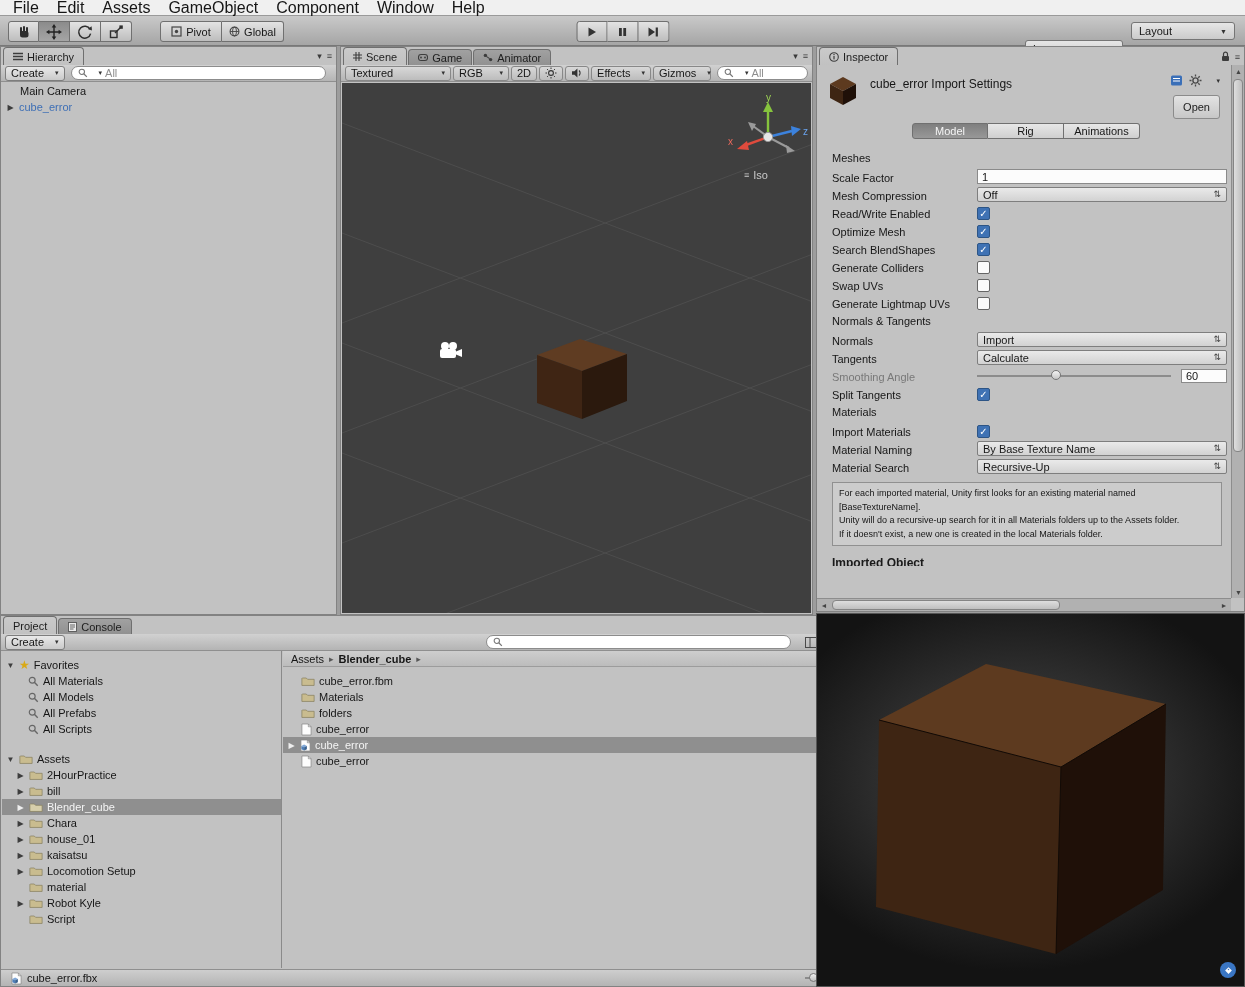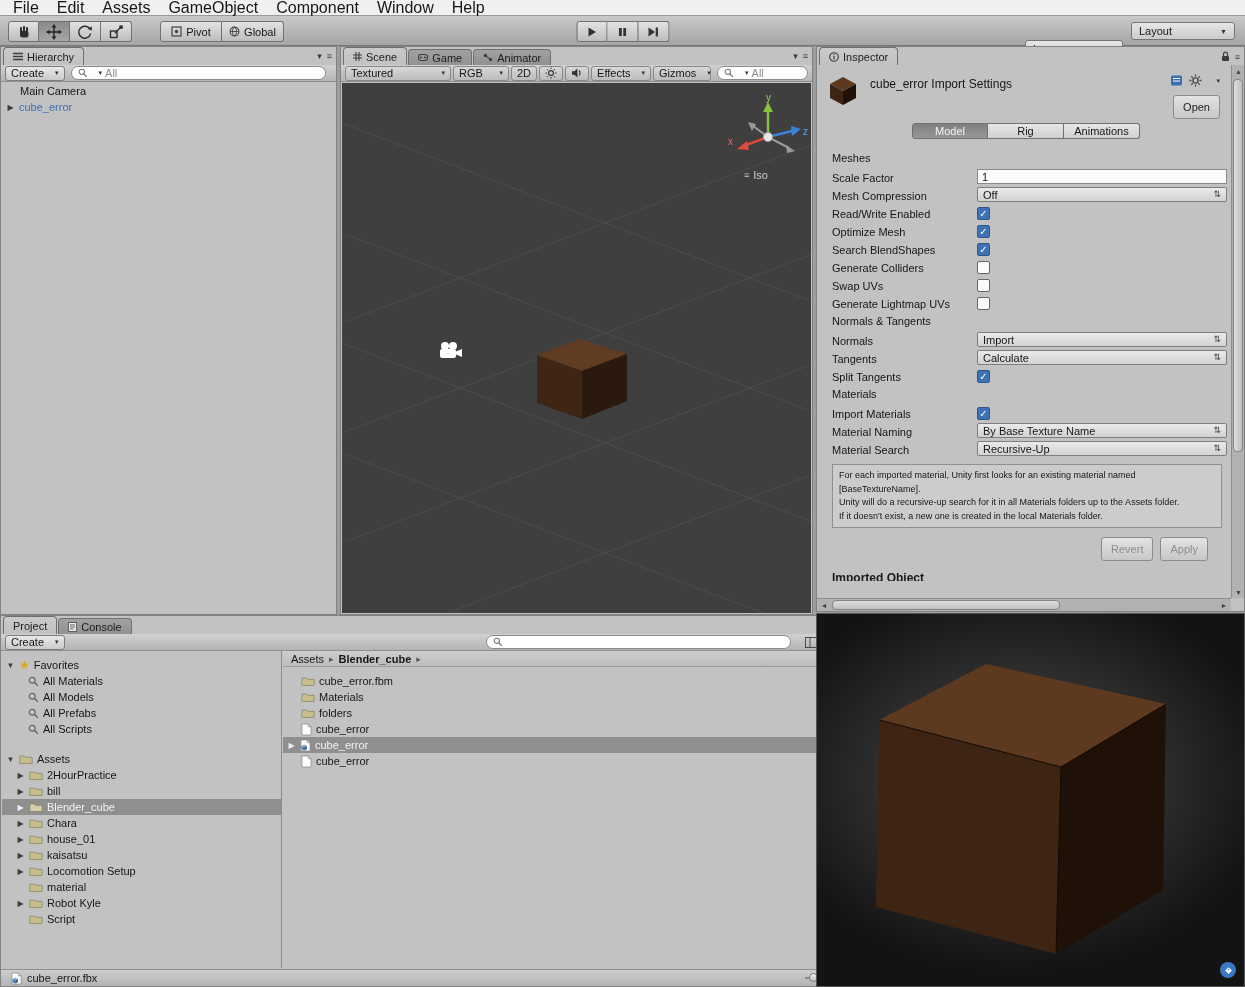--- a/index.html
+++ b/index.html
@@ -424,20 +424,29 @@
         </span>
       </div>
       <div class="irow">
         <span class="ilab">Tangents</span>
         <span class="ddl">
           <span>Calculate</span>
           <span class="udar">⇅</span>
         </span>
       </div>
       <div class="irow">
+        <span class="ilab dim">Smoothing Angle</span>
+        <span class="ictl">
+          <span class="sltrack">
+              <span class="slthumb"></span>
+            </span>
+          <span class="slval">60</span>
+        </span>
+      </div>
+      <div class="irow">
         <span class="ilab">Split Tangents</span>
         <span class="cb on">
             <span class="tk">✓</span>
           </span>
       </div>
 
       <div class="sect">Materials</div>
       <div class="irow">
         <span class="ilab">Import Materials</span>
         <span class="cb on">
@@ -455,24 +464,20 @@
         <span class="ilab">Material Search</span>
         <span class="ddl">
           <span>Recursive-Up</span>
           <span class="udar">⇅</span>
         </span>
       </div>
 
       <div class="helpbox">For each imported material, Unity first looks for an existing material named [BaseTextureName].
 Unity will do a recursive-up search for it in all Materials folders up to the Assets folder.
 If it doesn't exist, a new one is created in the local Materials folder.</div>
-      <div class="btnrow">
-        <div class="btn2">Revert</div>
-        <div class="btn2">Apply</div>
-      </div>
       <div class="clipped">Imported Object</div>
     </div>
   </div>
   <div class="vscroll">
     <div class="varr" style="top:0">▲</div>
     <div class="vthumb"></div>
     <div class="varr" style="bottom:0">▼</div>
   </div>
   <div class="hscroll">
     <div class="harr" style="left:0">◄</div>

